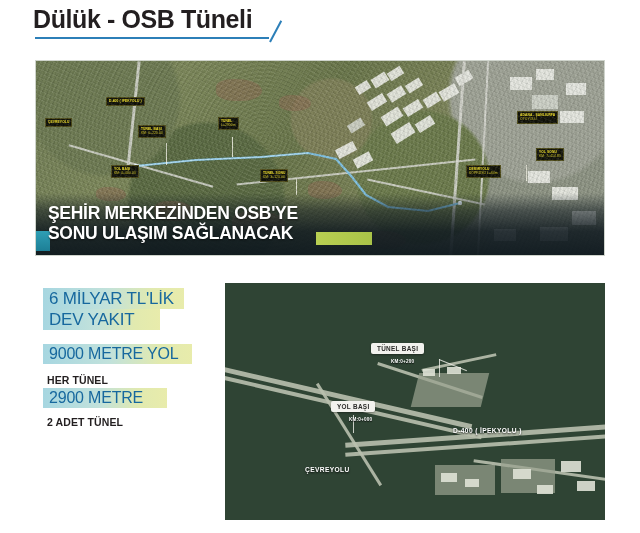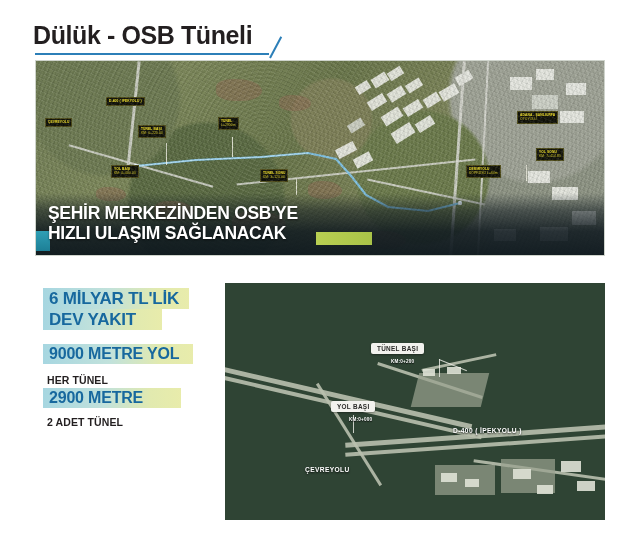--- a/index.html
+++ b/index.html
@@ -5,21 +5,21 @@
   html,body{margin:0;padding:0;}
   body{
     width:640px;height:533px;
     background:#ffffff;
     font-family:"Liberation Sans", sans-serif;
     position:relative;
     overflow:hidden;
   }
 
   
-  #title-block{position:absolute;left:33px;top:20px;width:300px;height:44px;}
+  #title-block{position:absolute;left:33px;top:4px;width:300px;height:44px;}
   #page-title{
     font-size:25px;font-weight:bold;color:#231f20;
     letter-spacing:-0.4px;line-height:30px;white-space:nowrap;
   }
   #title-rule{
     position:absolute;left:2px;top:33px;width:234px;height:2px;background:#2c7fb8;
   }
   #title-tick{
     position:absolute;left:236px;top:14px;width:2px;height:24px;background:#2c7fb8;
     transform:rotate(28deg);transform-origin:bottom center;
@@ -87,21 +87,21 @@
   }
   #headline-accent-l{
     position:absolute;left:0px;bottom:4px;width:14px;height:20px;z-index:3;
     background:linear-gradient(180deg,#2f9fb5 0%,#1d7f96 100%);
   }
 
   
   #stats{position:absolute;left:43px;top:288px;width:185px;}
   .hl{
     display:inline-block;position:relative;padding:1px 10px 1px 6px;
-    color:#17689e;font-weight:bold;white-space:nowrap;
+    color:#17689e;font-weight:normal;white-space:nowrap;
   }
   .hl::before{
     content:"";position:absolute;left:0;top:0;right:0;bottom:0;z-index:0;
     background:linear-gradient(90deg,#9fd3de 0%,#bcdfd8 45%,#dfe8a8 78%,#e6eaa4 100%);
     opacity:.92;
   }
   .hl span{position:relative;z-index:1;}
   .big{font-size:17px;line-height:19px;letter-spacing:-0.2px;}
   .mid{font-size:16px;line-height:18px;letter-spacing:-0.2px;}
   .plain{
@@ -252,21 +252,21 @@
     <span class="sub">KÖPRÜSÜ L=60m</span>
   </div>
 
   <div class="sat noise"></div>
 
   <div id="headline-band"></div>
   <div id="headline-accent-l"></div>
   <div id="headline-accent"></div>
   <div id="headline">
     <div>ŞEHİR MERKEZİNDEN OSB'YE</div>
-    <div>HIZLI ULAŞIM SAĞLANACAK</div>
+    <div>SONU ULAŞIM SAĞLANACAK</div>
   </div>
 </div>
 
 <div id="stats">
 
   <div>
     <div class="hl big">
       <span>6 MİLYAR TL'LİK</span>
     </div>
     <div class="hl big" style="padding-right:26px;">
@@ -279,21 +279,21 @@
   <div>
     <div class="hl mid" style="padding-right:14px;">
       <span>9000 METRE YOL</span>
     </div>
   </div>
 
   <div class="gap-b"></div>
 
   <div>
     <div class="plain">HER TÜNEL</div>
-    <div class="hl mid" style="padding-right:38px;">
+    <div class="hl mid" style="padding-right:24px;">
       <span>2900 METRE</span>
     </div>
     <div class="plain" style="margin-top:8px;">2 ADET TÜNEL</div>
   </div>
 
   <div class="gap-c"></div>
 
   <div>
   </div>
 </div>

